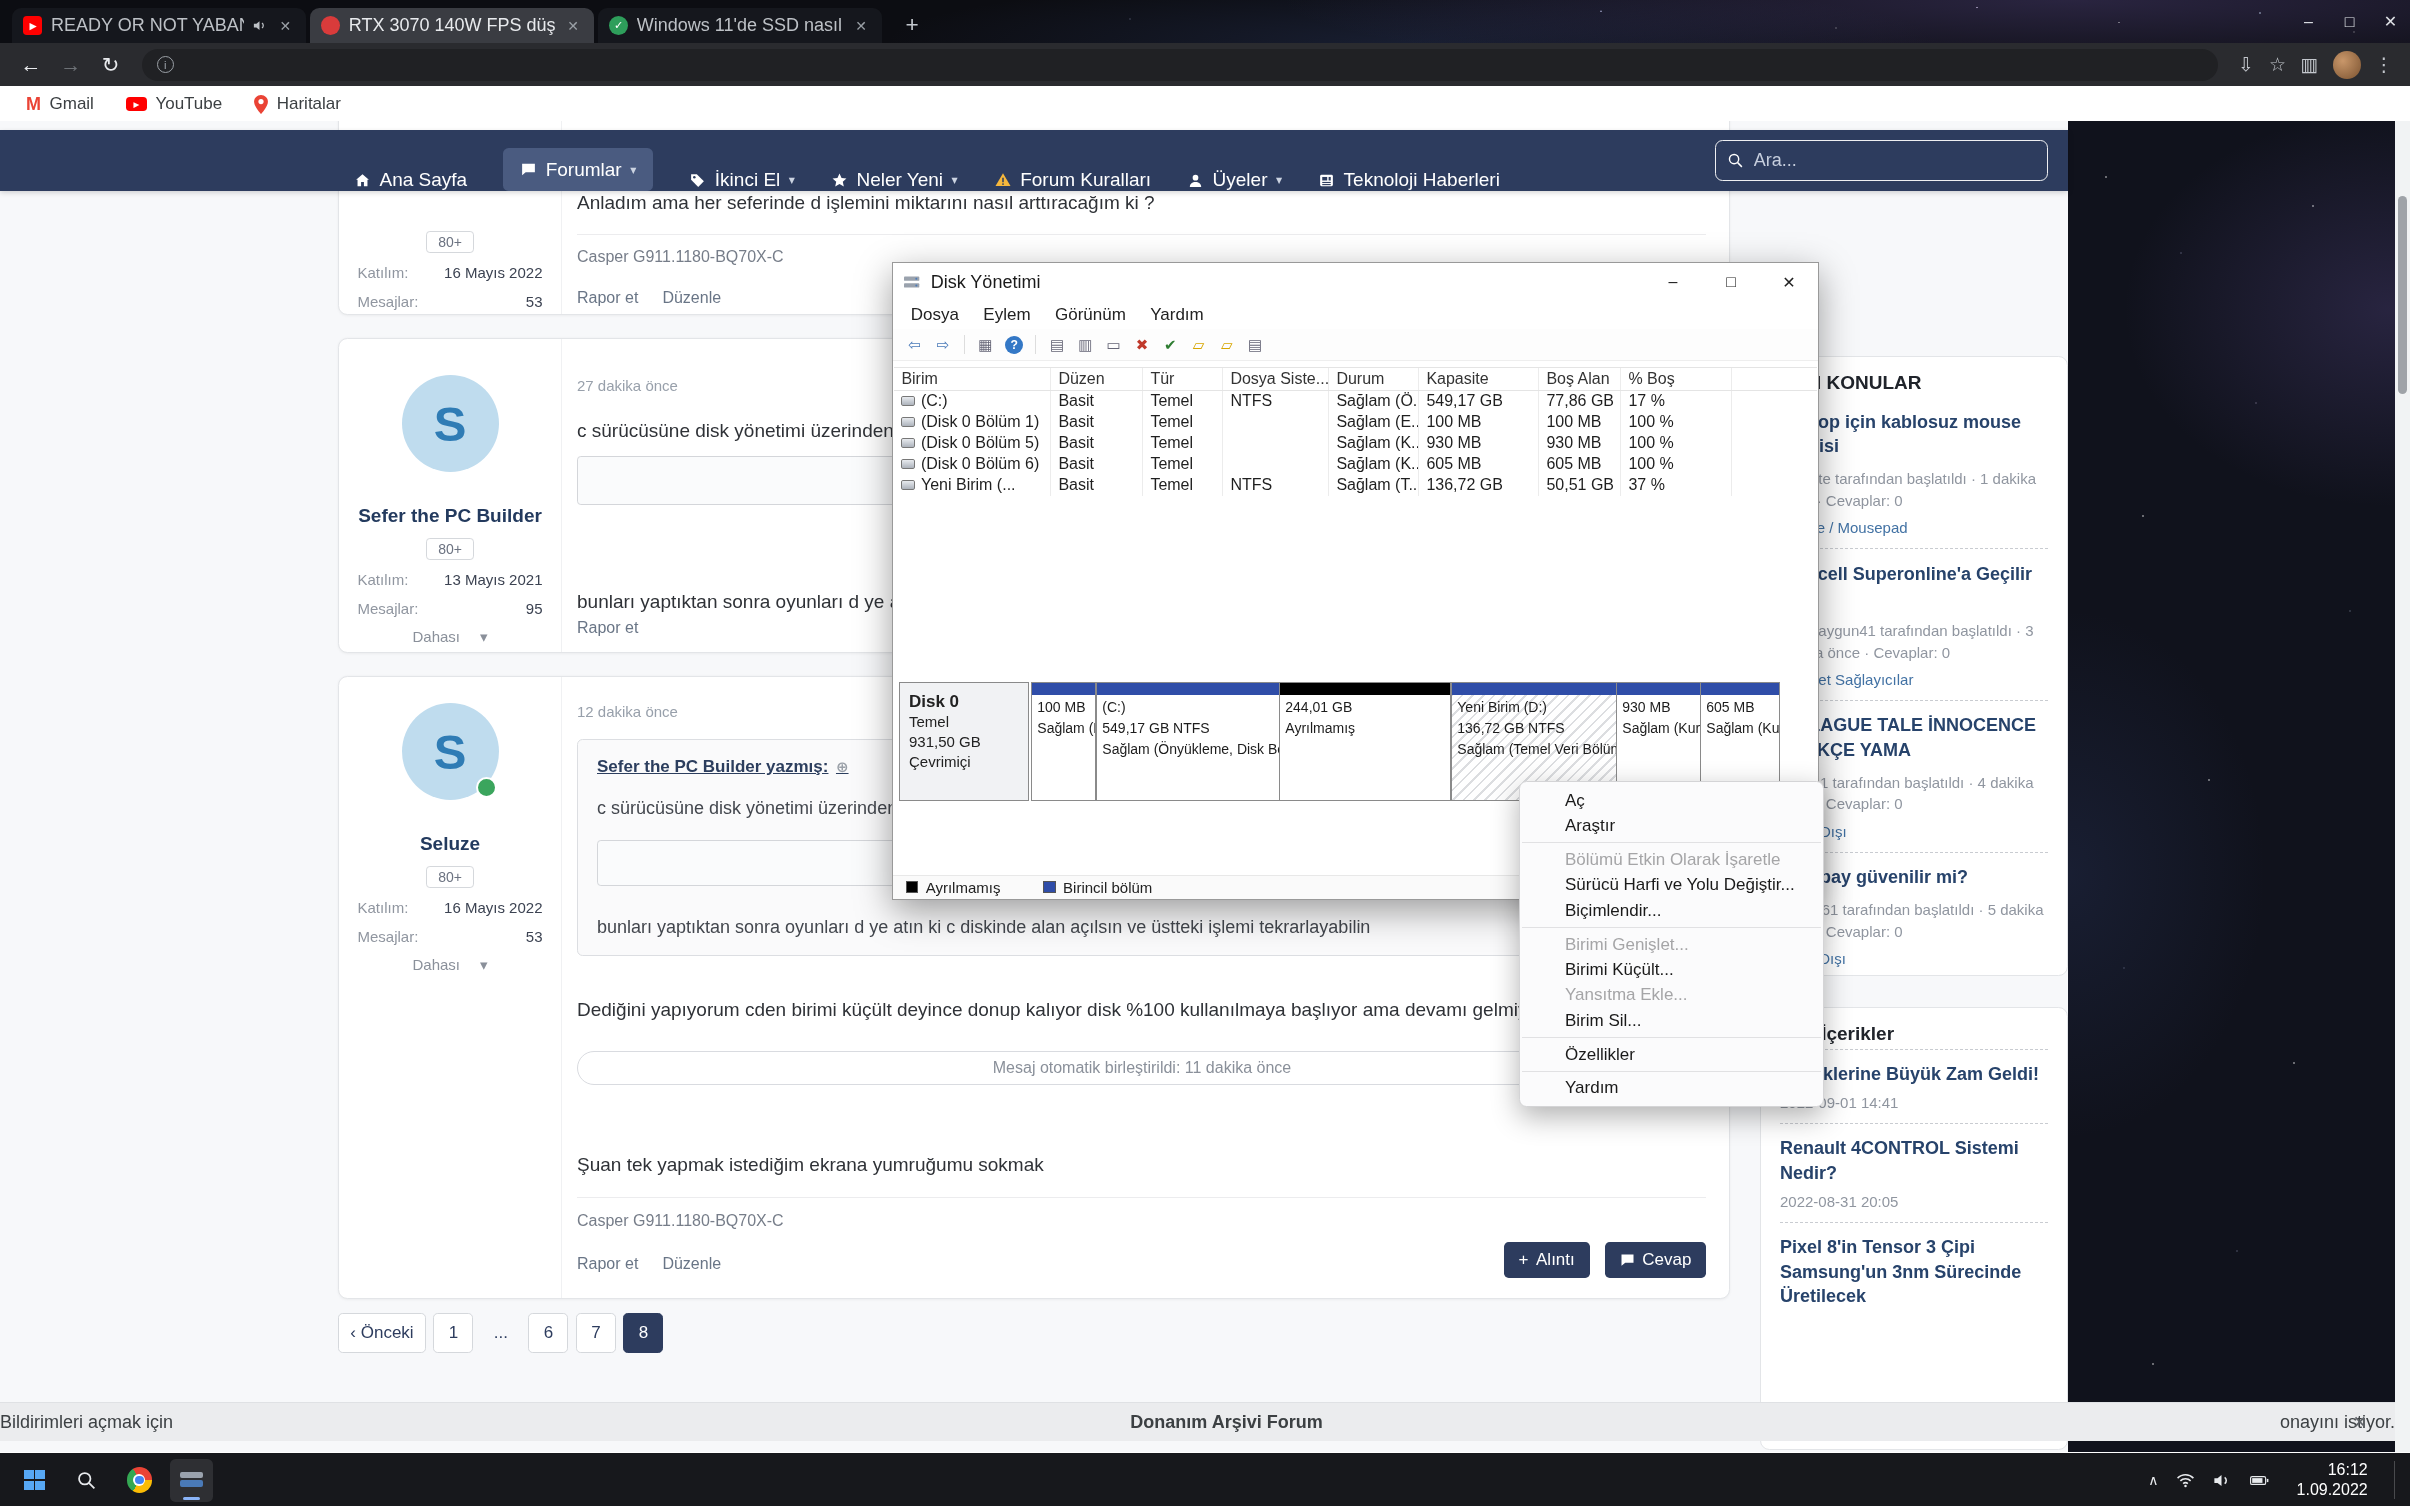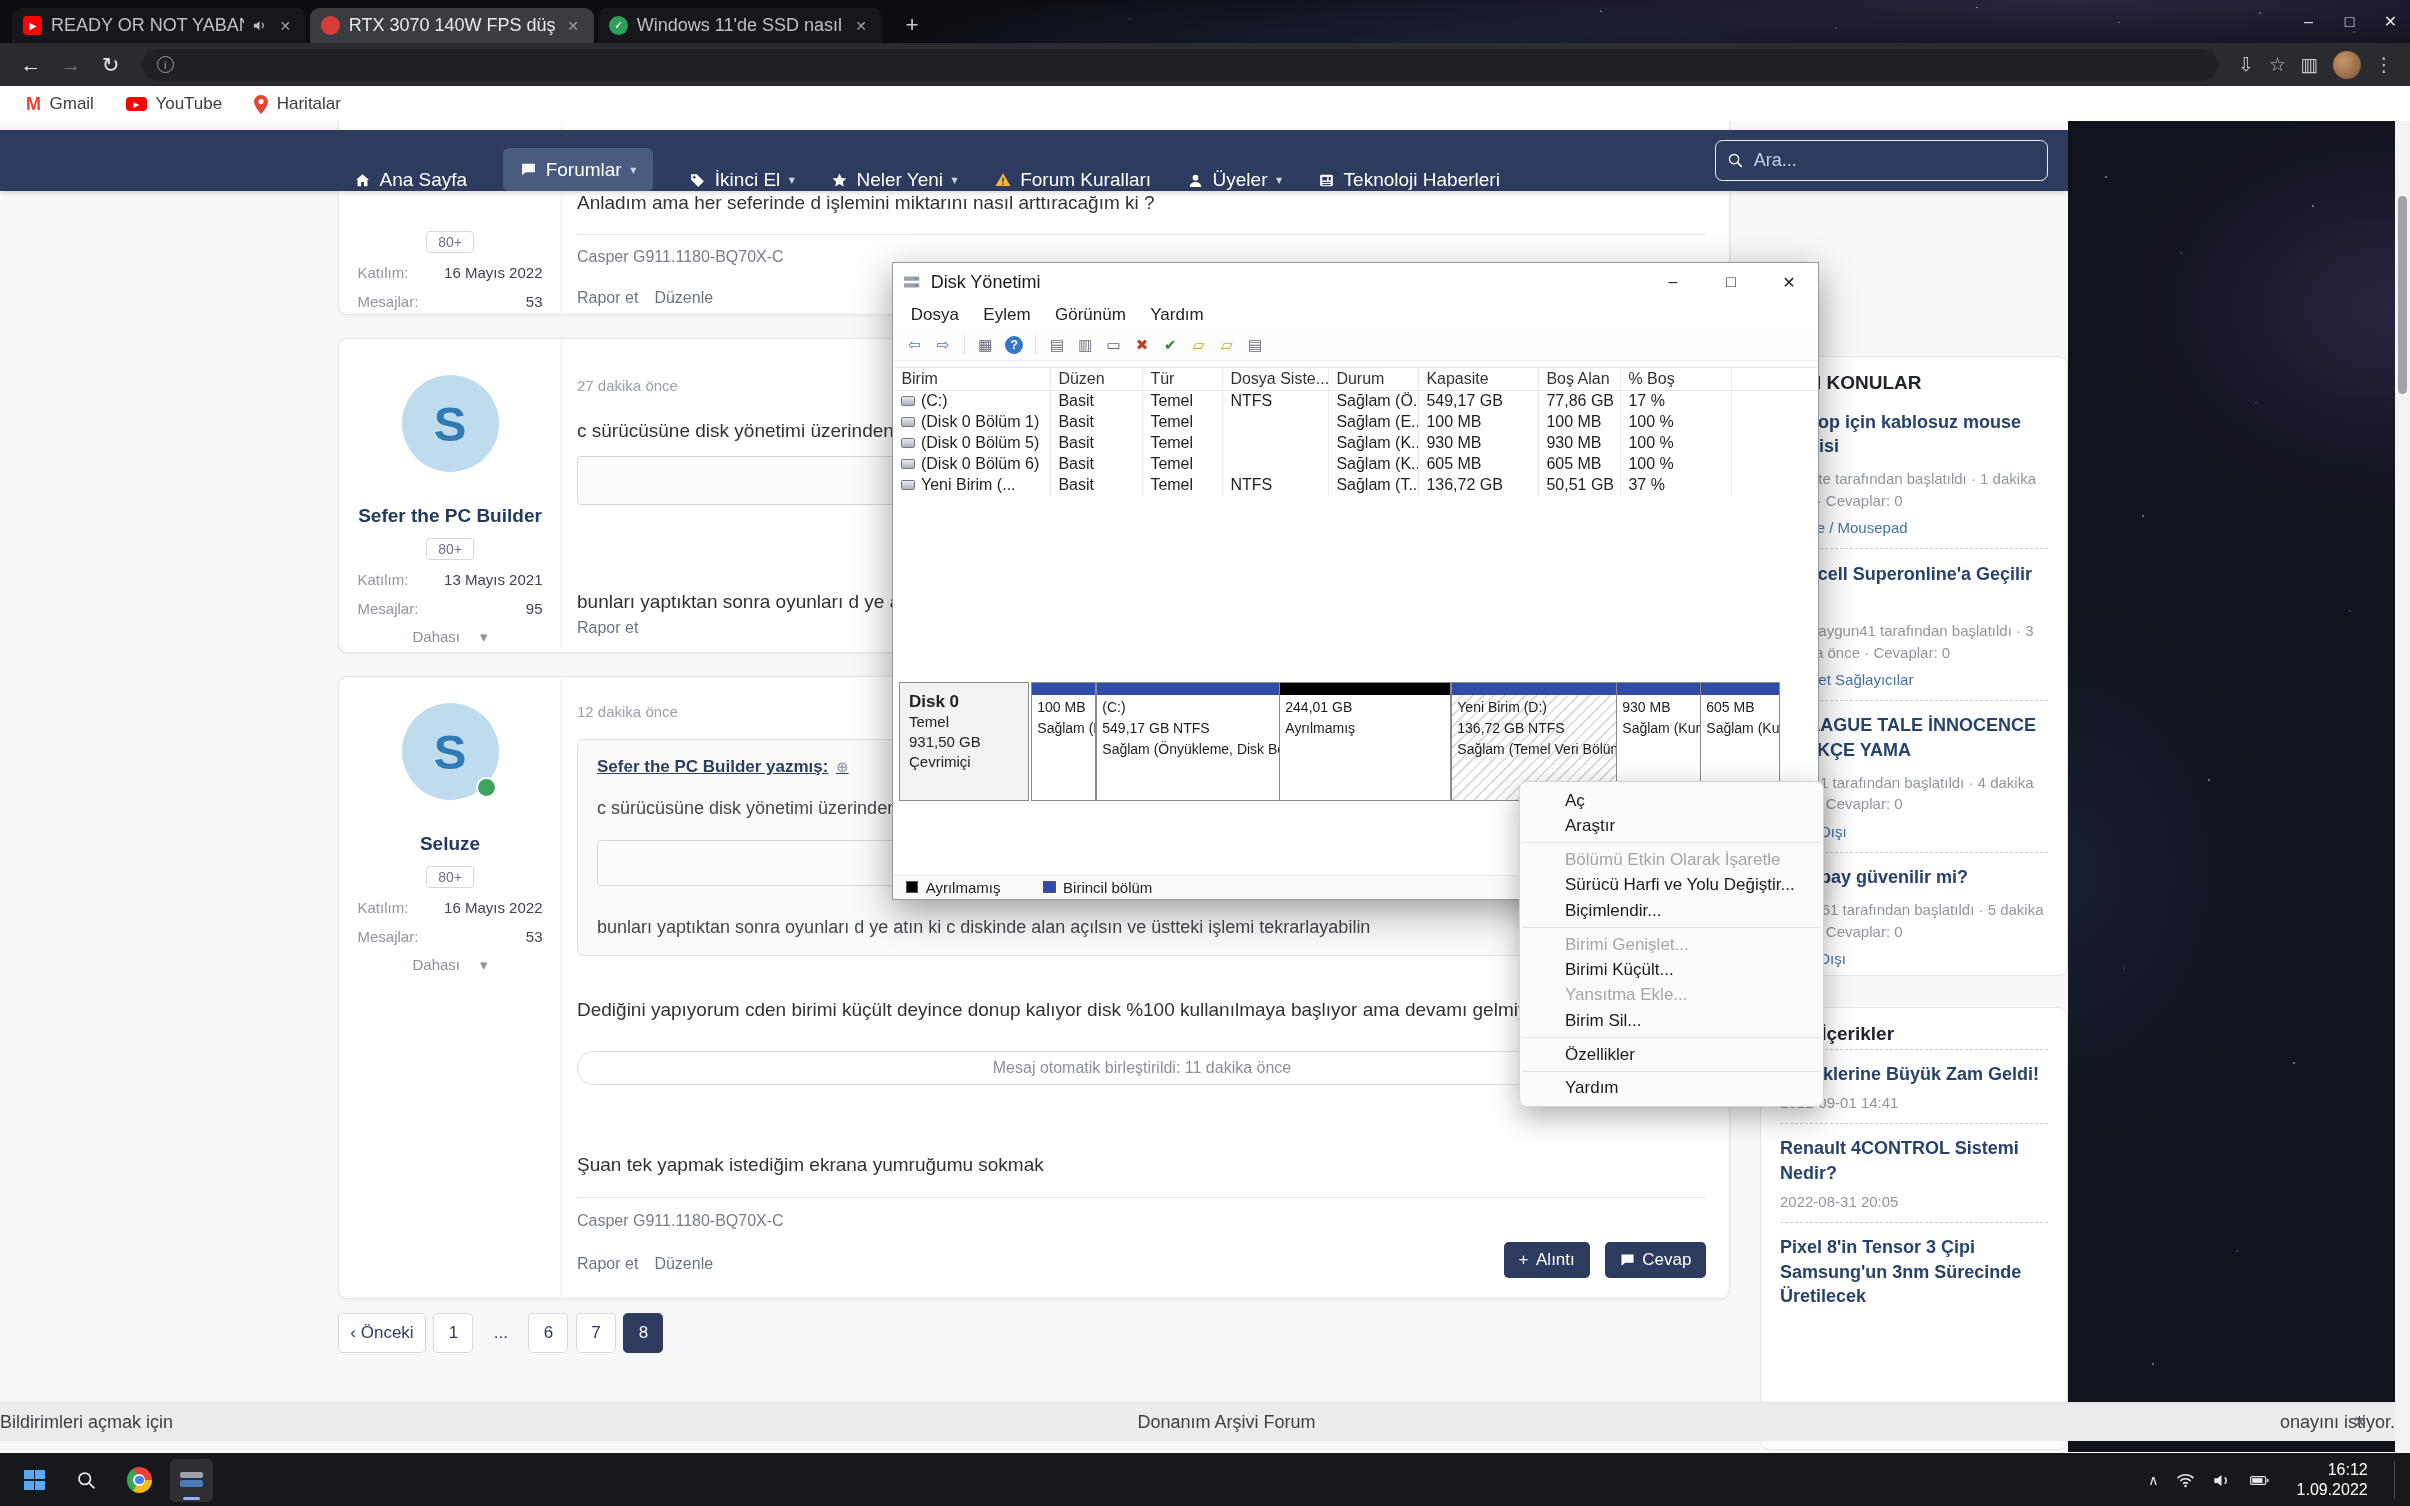--- a/index.html
+++ b/index.html
@@ -81,41 +81,41 @@
   .pbody{position:absolute;left:15px;right:22.6px;font-size:19px;color:#2f3237;line-height:26px;white-space:nowrap;overflow:hidden}
   .imgbox{position:absolute;border:0.9px solid #d4d6da;background:#fafbfc;border-radius:3.8px}
   .minorlink{font-size:16px;color:#697586}
   .sig{position:absolute;left:15px;font-size:16px;color:#767d89}
   .sigline{position:absolute;left:15px;right:22.6px;height:0.9px;background:#ececee}
   .quote{position:absolute;left:15px;width:1130px;border:0.9px solid #dcdee2;background:#fafafb;border-radius:5.6px}
   .qhead{position:absolute;left:19px;top:17px;font-size:17px;font-weight:700;color:#2c3e5e;text-decoration:underline;display:flex;gap:7.5px;align-items:center}
   .qhead .qx{color:#9aa0a8;font-size:15px;text-decoration:none}
   .qbody{position:absolute;left:19px;right:19px;font-size:18px;color:#43474e;white-space:nowrap;overflow:hidden}
   .mergebox{position:absolute;left:15px;width:1130px;height:34px;border:0.9px solid #d9dbe0;border-radius:17px;display:flex;align-items:center;justify-content:center;font-size:16px;color:#8a909a}
-  .pfoot{position:absolute;display:flex;gap:16px}
+  .pfoot{position:absolute;display:flex;gap:24px}
   .btnrow{position:absolute;right:22.6px;display:flex;gap:15px}
   .fbtn{height:36px;background:#2d3c5e;color:#fff;border-radius:4.7px;display:flex;align-items:center;gap:7.5px;padding:0 15px;font-size:17px}
   
   .pag{position:absolute;left:338px;top:1192px;display:flex;gap:7.5px;z-index:1}
   .pg{height:40px;min-width:40px;padding:0 11.3px;border:0.9px solid #d5d8dc;border-radius:4.7px;background:#fff;color:#2d3c5e;font-size:17px;display:flex;align-items:center;justify-content:center}
   .pg.active{background:#2d3c5e;color:#fff;border-color:#2d3c5e}
   .pg.plain{border:none;background:transparent}
   
   .scard{position:absolute;left:1760px;width:308px;background:#fff;border:0.9px solid #e3e5e8;border-radius:9.4px;z-index:1;padding:15px 19px;overflow:hidden}
   .stitle{font-size:19px;font-weight:700;color:#20242b;margin-bottom:3.8px}
   .topic{padding:12.2px 0;border-bottom:0.9px dashed #c9ccd1}
   .topic:last-child{border-bottom:none}
   .ttitle{font-size:18px;font-weight:700;color:#27436b;line-height:24.5px}
   .tmeta{margin-top:9.4px;font-size:15px;color:#9096a0;line-height:21.7px}
   .tcat{margin-top:7.5px;font-size:15px;color:#4272a4}
   .recent{padding:12.2px 0;border-top:0.9px dashed #c9ccd1}
   .rdate{margin-top:7.5px;font-size:15px;color:#9096a0}
   
   .notif{position:absolute;left:0;top:1281px;width:2395px;height:39px;background:#ebecee;z-index:40;display:flex;align-items:center;justify-content:space-between;gap:18px;font-size:18px;color:#3c4043;border-top:0.9px solid #dfe1e4}
-  .notif b{font-weight:400}
+  .notif b{font-weight:700}
   .notifx{position:absolute;right:28px;font-size:17px;color:#5f6368}
   
   .sbar{position:absolute;left:2395px;top:121px;width:15px;height:1331px;background:#f1f3f4;z-index:45}
   .sthumb{position:absolute;left:2.8px;top:75px;width:9.4px;height:198px;border-radius:5.6px;background:#9fa3a8}
   
   .dm{position:absolute;left:892px;top:262px;width:927px;height:638px;background:#fff;border:0.9px solid #999;box-shadow:0 11.3px 34px rgba(0,0,0,.38);z-index:50}
   .dm-title{position:absolute;left:0;top:0;right:0;height:38px;display:flex;align-items:center;padding-left:11.3px;gap:9.4px;font-size:18px;color:#1a1a1a}
   .dm-ctls{position:absolute;right:0;top:0;display:flex}
   .dm-ctl{width:58px;height:38px;display:flex;align-items:center;justify-content:center;font-size:16px;color:#222}
   .dm-menu{position:absolute;left:0;top:38px;right:0;height:28px;display:flex;align-items:center;padding-left:5.6px;font-size:17px;color:#222}

